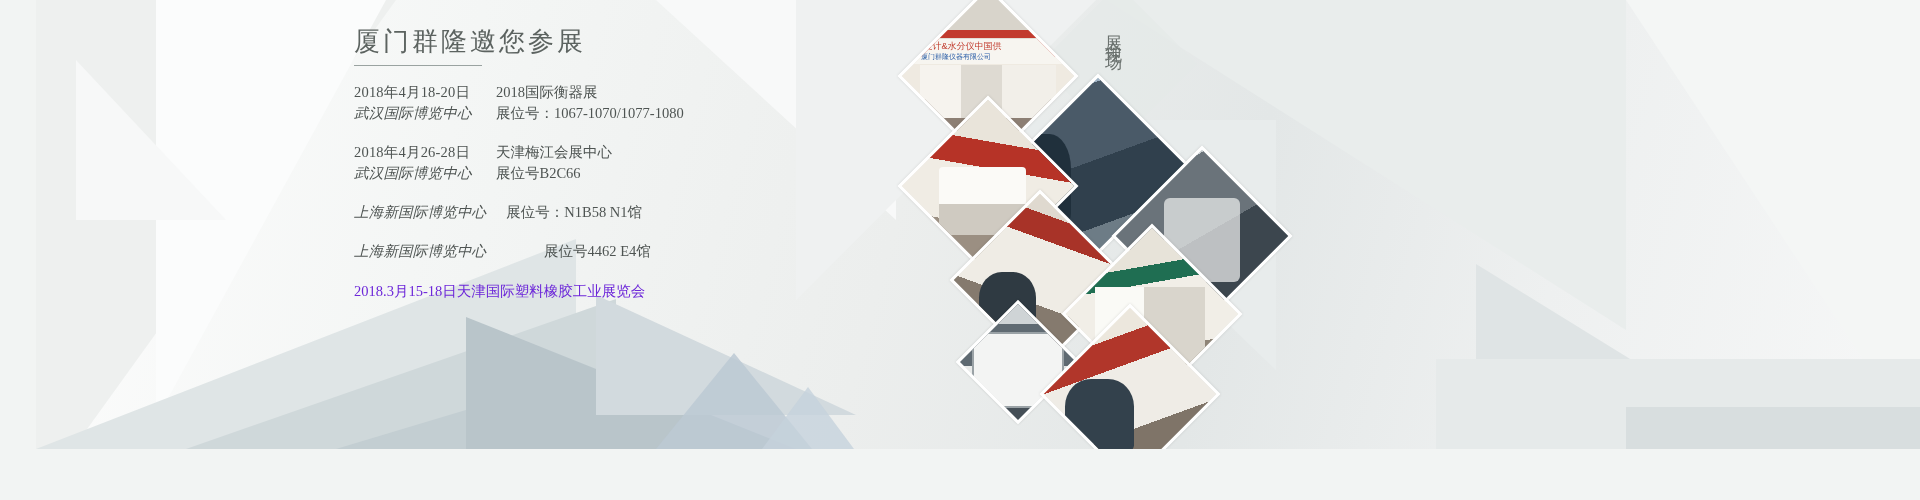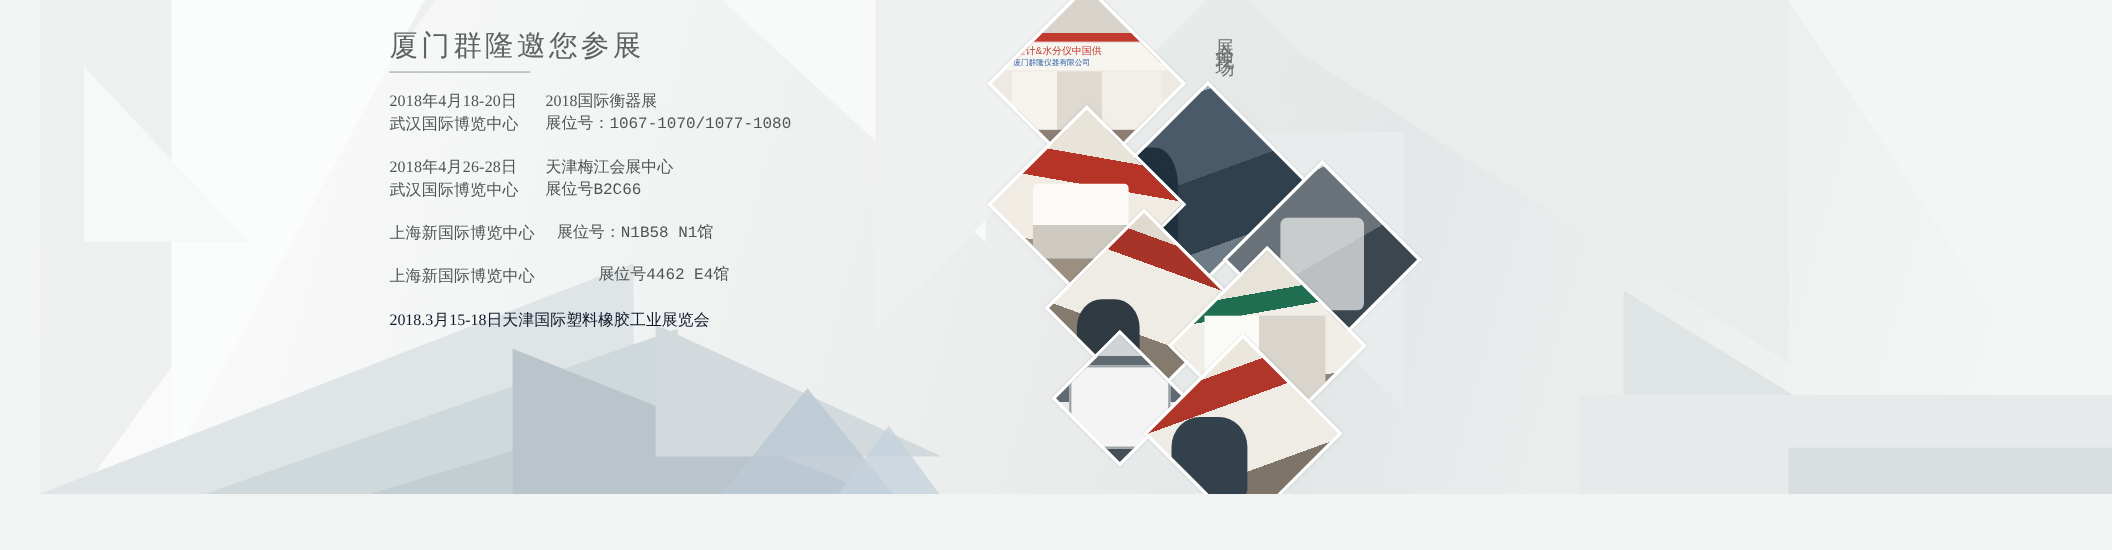--- a/index.html
+++ b/index.html
@@ -61,23 +61,23 @@
     margin:0 0 6px 0;font-weight:400;
   }
   .rule{width:128px;height:1px;background:#9aa3a1;margin:4px 0 16px 0;}
   .event{margin-bottom:18px;}
   .event .line{
     display:flex;align-items:flex-start;
     font-size:14.5px;color:#4e5452;line-height:21px;white-space:nowrap;
   }
   .event .date{min-width:122px;display:inline-block;letter-spacing:.2px;}
   .event .name{margin-left:20px;}
-  .event .venue{min-width:122px;display:inline-block;letter-spacing:.2px;}
-  .event .booth{margin-left:20px;font-family:Liberation Mono, monospace;}
-  .event.last .single{font-size:14.5px;color:#0f172a;line-height:22px;white-space:nowrap;}
+  .event .venue{min-width:122px;display:inline-block;letter-spacing:.2px;font-style:italic;}
+  .event .booth{margin-left:20px;}
+  .event.last .single{font-size:14.5px;color:#6d28d9;line-height:22px;white-space:nowrap;}
   .event.last .venue{min-width:170px;}
 
   
   .collage{position:absolute;left:880px;top:0;width:320px;height:500px;}
   .dia{
     position:absolute;width:128px;height:128px;
     transform:rotate(45deg);overflow:hidden;
     border:3px solid #ffffff;box-sizing:border-box;
     box-shadow:0 0 3px rgba(0,0,0,.12);
   }

